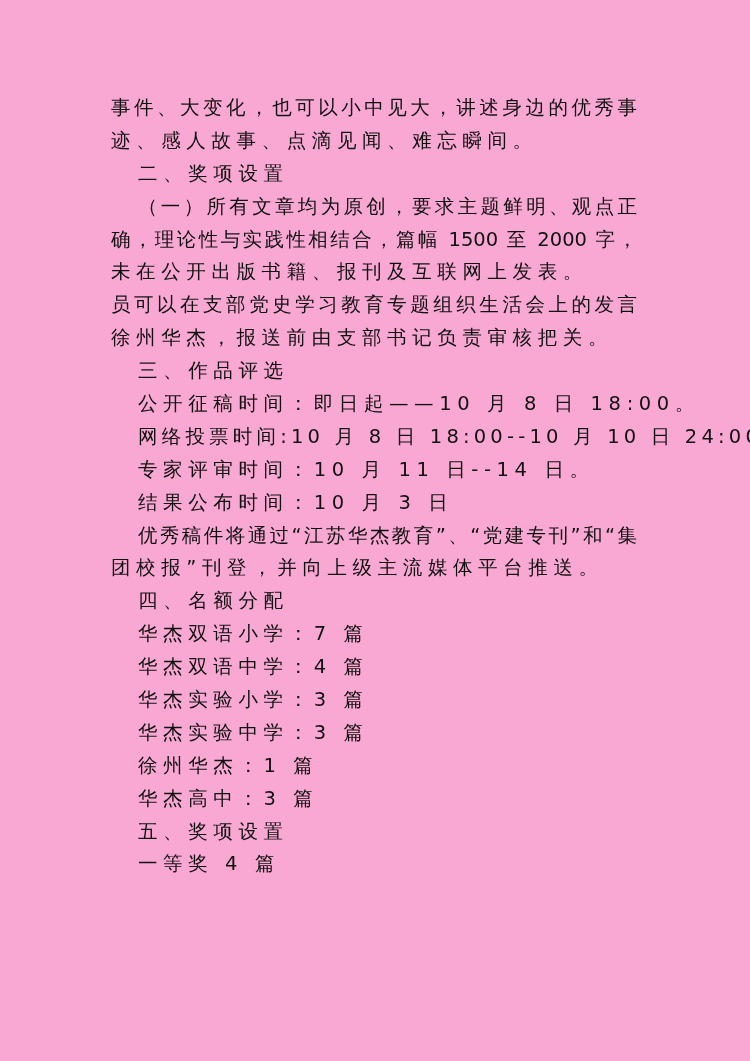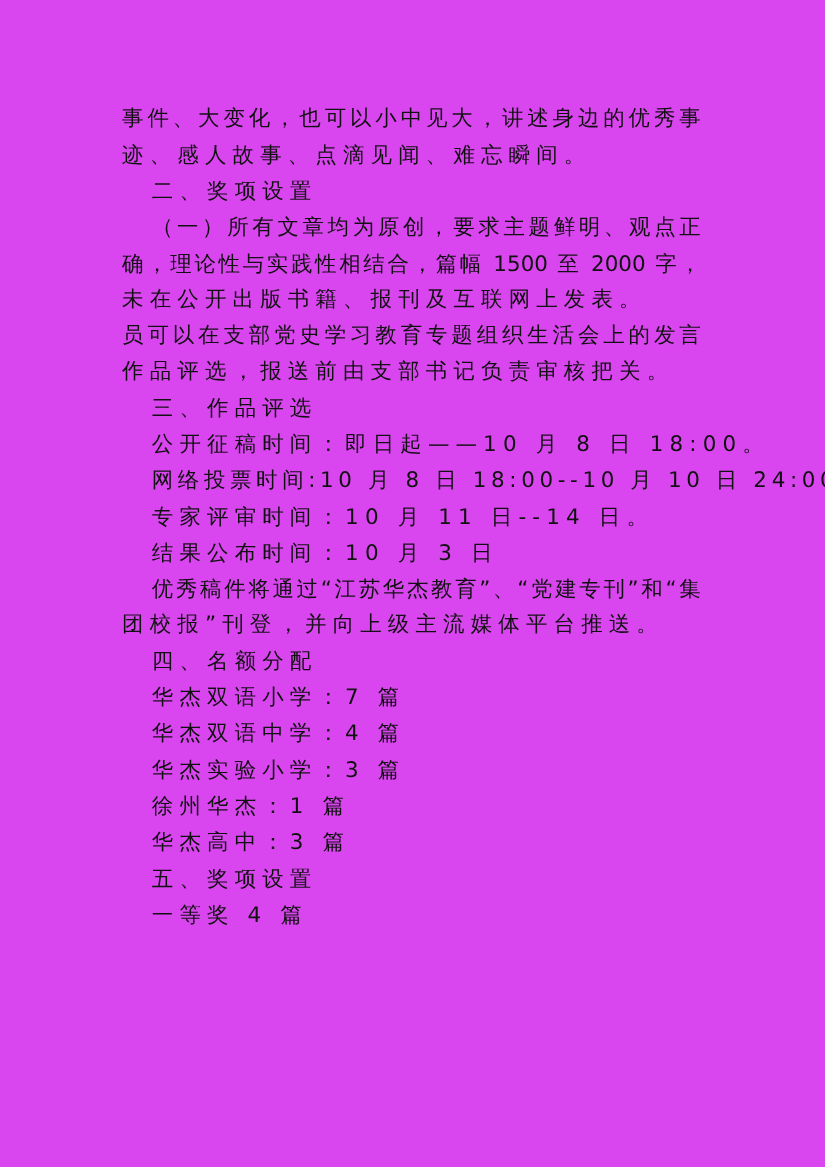--- a/index.html
+++ b/index.html
@@ -14,21 +14,21 @@
       overflow: hidden;
       font-family: "DejaVu Sans", "Liberation Sans", sans-serif;
       color: #111111;
     }
     .page {
       position: absolute;
       left: 0;
       top: 0;
       width: 750px;
       height: 1061px;
-      background: #d946ef;
+      background: #f9a8d4;
     }
     .body-text {
       position: absolute;
       left: 111px;
       top: 92px;
       width: 526px;
     }
     .line {
       height: 32.9px;
       line-height: 32.9px;
@@ -67,21 +67,21 @@
       <div class="line heading">二、奖项设置</div>
 
       <div>
         <div class="line justify indent">（一）所有文章均为原创，要求主题鲜明、观点正</div>
         <div class="line justify">确，理论性与实践性相结合，篇幅 1500 至 2000 字，</div>
         <div class="line">未在公开出版书籍、报刊及互联网上发表。</div>
       </div>
 
       <div>
         <div class="line justify">员可以在支部党史学习教育专题组织生活会上的发言</div>
-        <div class="line">作品评选，报送前由支部书记负责审核把关。</div>
+        <div class="line">徐州华杰，报送前由支部书记负责审核把关。</div>
       </div>
     </div>
 
     <div>
       <div class="line heading">三、作品评选</div>
       <div>
         <div class="line indent">公开征稿时间：即日起——10 月 8 日 18:00。</div>
         <div class="line indent tight">网络投票时间:10 月 8 日 18:00--10 月 10 日 24:00.</div>
         <div class="line indent">专家评审时间：10 月 11 日--14 日。</div>
         <div class="line indent">结果公布时间：10 月 3 日</div>
@@ -91,20 +91,21 @@
         <div class="line">团校报”刊登，并向上级主流媒体平台推送。</div>
       </div>
     </div>
 
     <div>
       <div class="line heading">四、名额分配</div>
       <div>
         <div class="line indent">华杰双语小学：7 篇</div>
         <div class="line indent">华杰双语中学：4 篇</div>
         <div class="line indent">华杰实验小学：3 篇</div>
+        <div class="line indent">华杰实验中学：3 篇</div>
         <div class="line indent">徐州华杰：1 篇</div>
         <div class="line indent">华杰高中：3 篇</div>
       </div>
     </div>
 
     <div>
       <div class="line heading">五、奖项设置</div>
       <div>
         <div class="line indent">一等奖 4 篇</div>
       </div>

